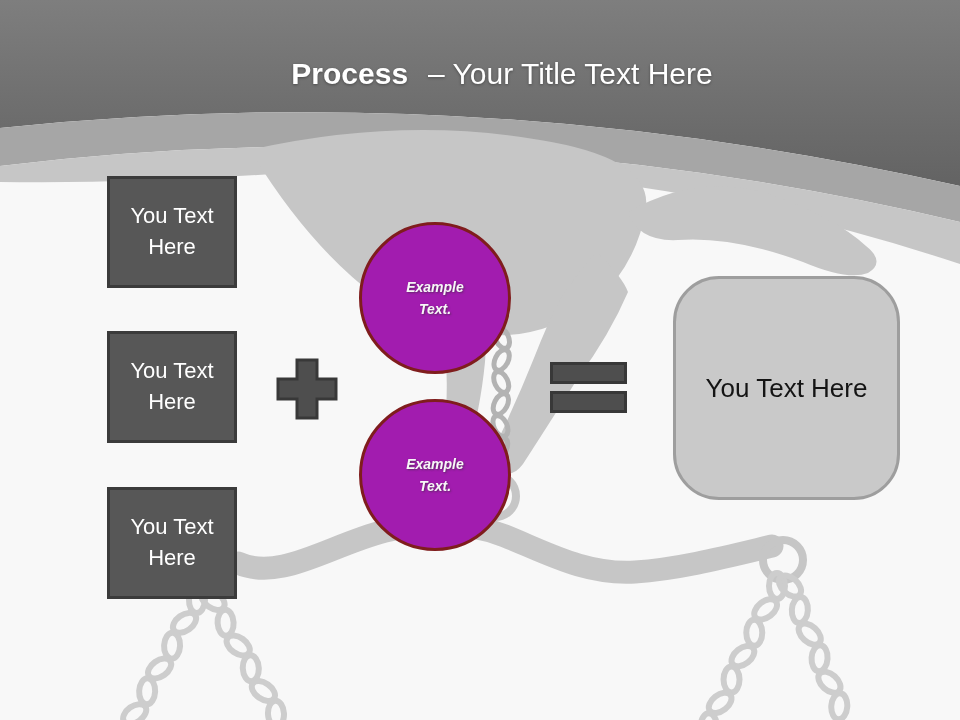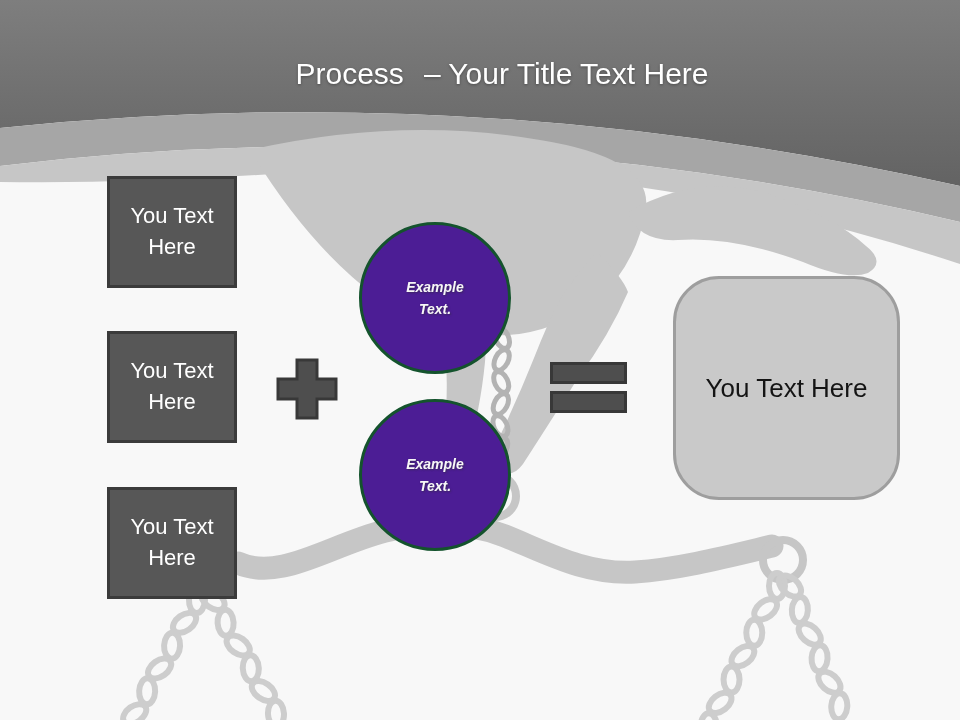--- a/index.html
+++ b/index.html
@@ -8,39 +8,39 @@
     background:#f8f8f8;margin:0 auto;
     font-family:"Liberation Sans","DejaVu Sans",sans-serif;
   }
   .bg-svg{position:absolute;left:0;top:0;width:960px;height:720px;z-index:0;}
   .title{
     position:absolute;left:0;right:0;top:56px;z-index:2;
     text-align:center;color:#ffffff;font-size:30px;line-height:36px;
     text-shadow:0 1px 3px rgba(0,0,0,0.35);
   }
   .title-inner{position:relative;left:22px;}
-  .title-keyword{font-weight:normal;}
+  .title-keyword{font-weight:bold;}
   .title-rest{font-weight:normal;margin-left:20px;}
   .dark-box{
     position:absolute;left:107px;width:130px;height:112px;box-sizing:border-box;
     background:#575757;border:3px solid #3b3b3b;z-index:2;
     display:flex;align-items:center;justify-content:center;text-align:center;
     color:#ffffff;font-size:22px;line-height:1.4;padding:4px;
   }
   #box1{top:176px;} #box2{top:331px;} #box3{top:487px;}
   .plus-wrap{position:absolute;left:275px;top:357px;width:64px;height:64px;z-index:2;}
   .equals-wrap{position:absolute;left:550px;top:362px;z-index:2;}
   .equals-bar{
     width:77px;height:22px;box-sizing:border-box;
     background:#4e4e4e;border:3px solid #383838;
   }
   .equals-bar + .equals-bar{margin-top:7px;}
   .circle{
     position:absolute;left:359px;width:152px;height:152px;box-sizing:border-box;
-    background:#4c1d95;border:3px solid #14532d;border-radius:50%;z-index:2;
+    background:#a21caf;border:3px solid #7f1d1d;border-radius:50%;z-index:2;
     display:flex;align-items:center;justify-content:center;text-align:center;
     color:#f7f7f7;font-size:14px;font-weight:bold;font-style:italic;line-height:1.6;
     text-shadow:1px 1px 2px rgba(50,50,50,0.55);padding:0 28px;
   }
   #circle1{top:222px;} #circle2{top:399px;}
   .result-box{
     position:absolute;left:673px;top:276px;width:227px;height:224px;box-sizing:border-box;
     background:#c9c9c9;border:3px solid #9e9e9e;border-radius:46px;z-index:2;
     display:flex;align-items:center;justify-content:center;text-align:center;
     color:#141414;font-size:26px;

